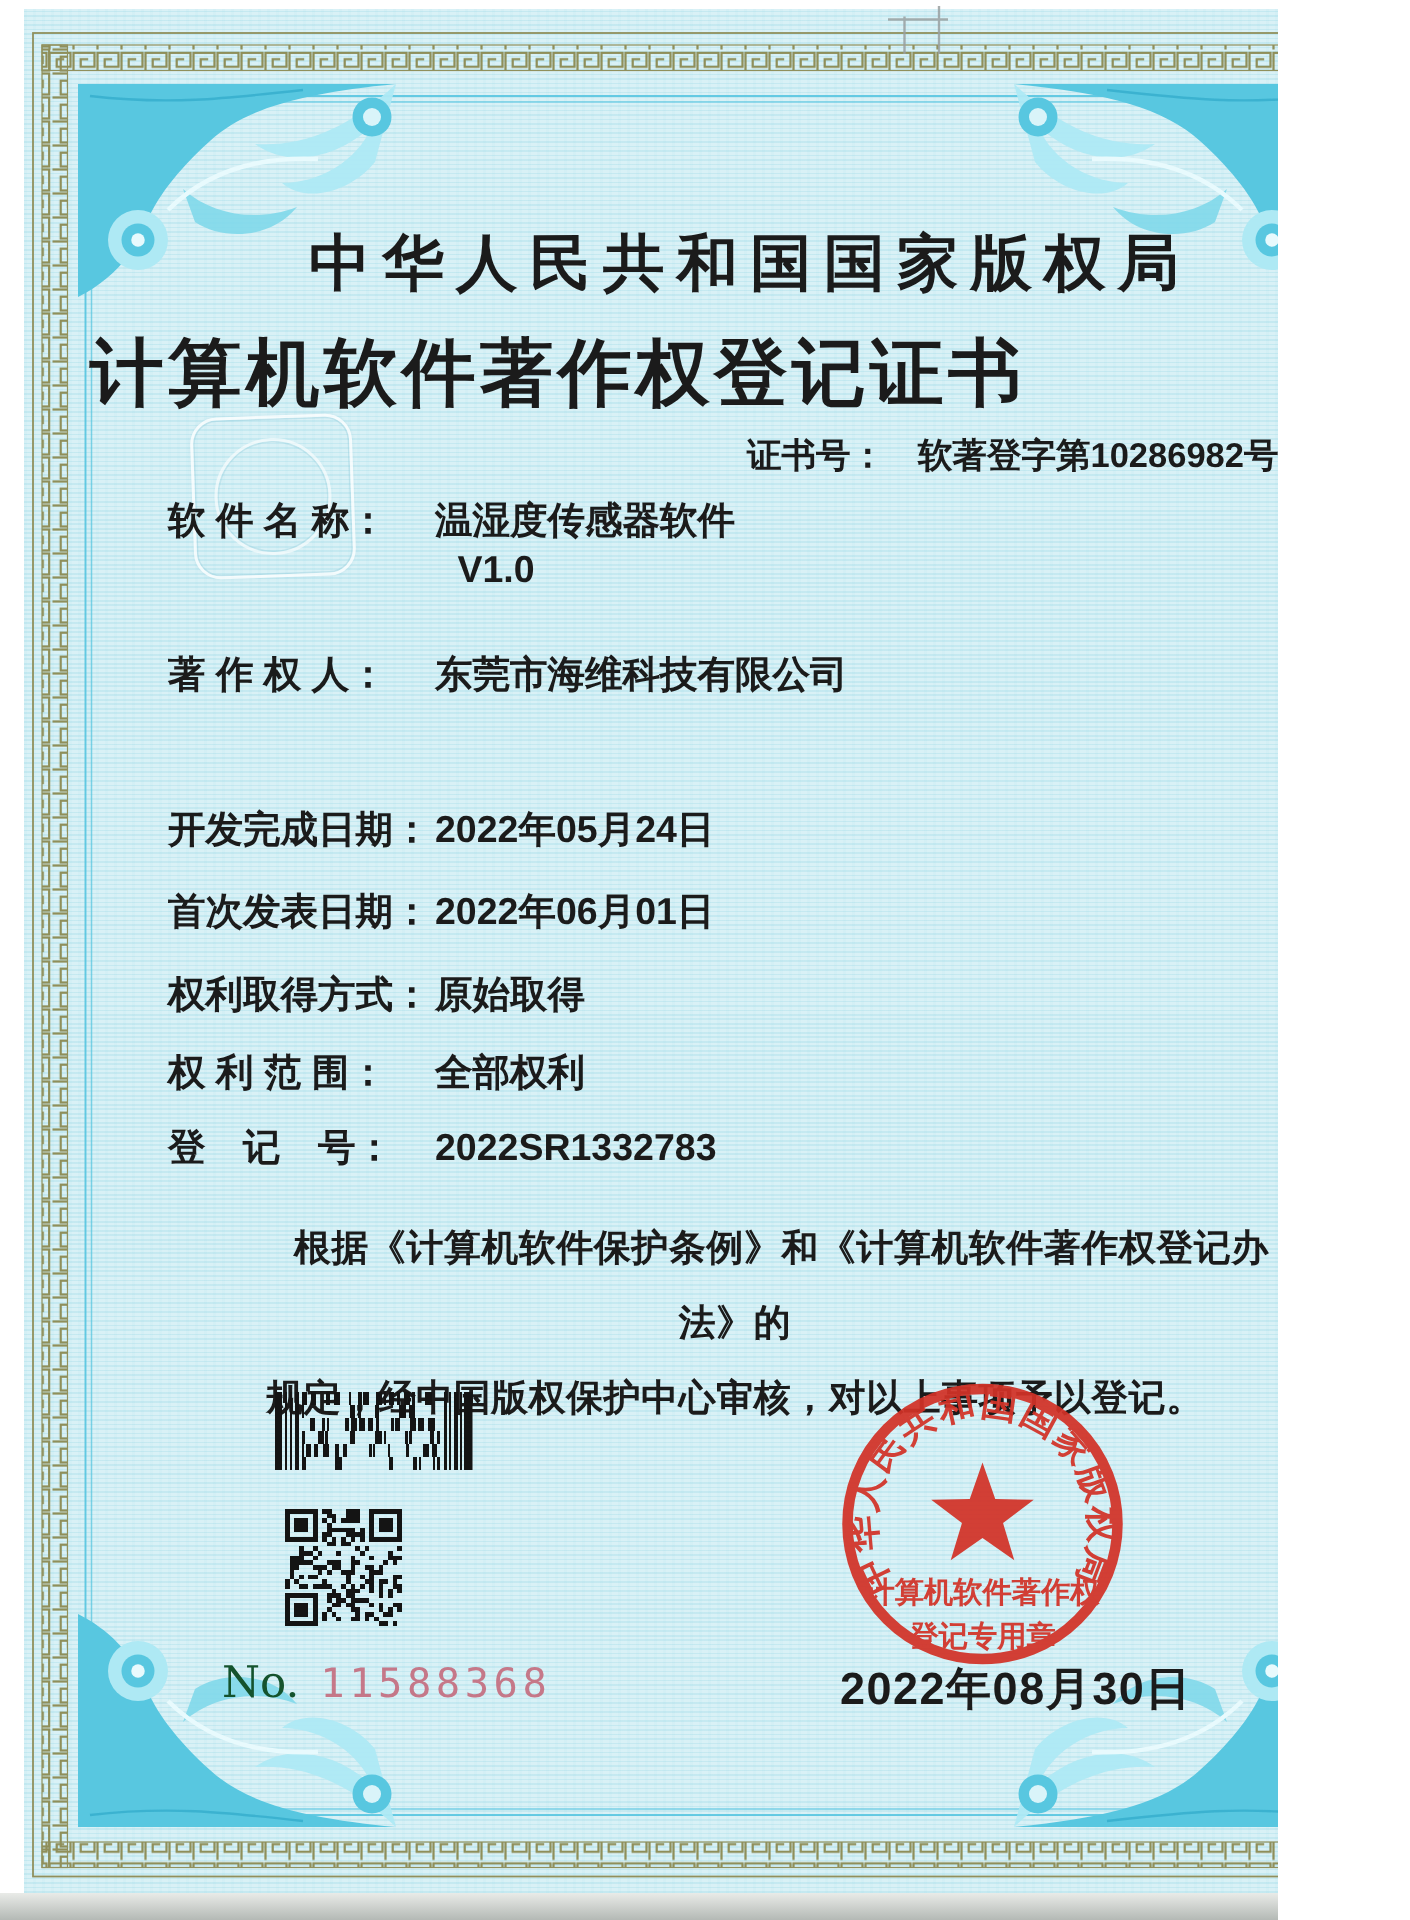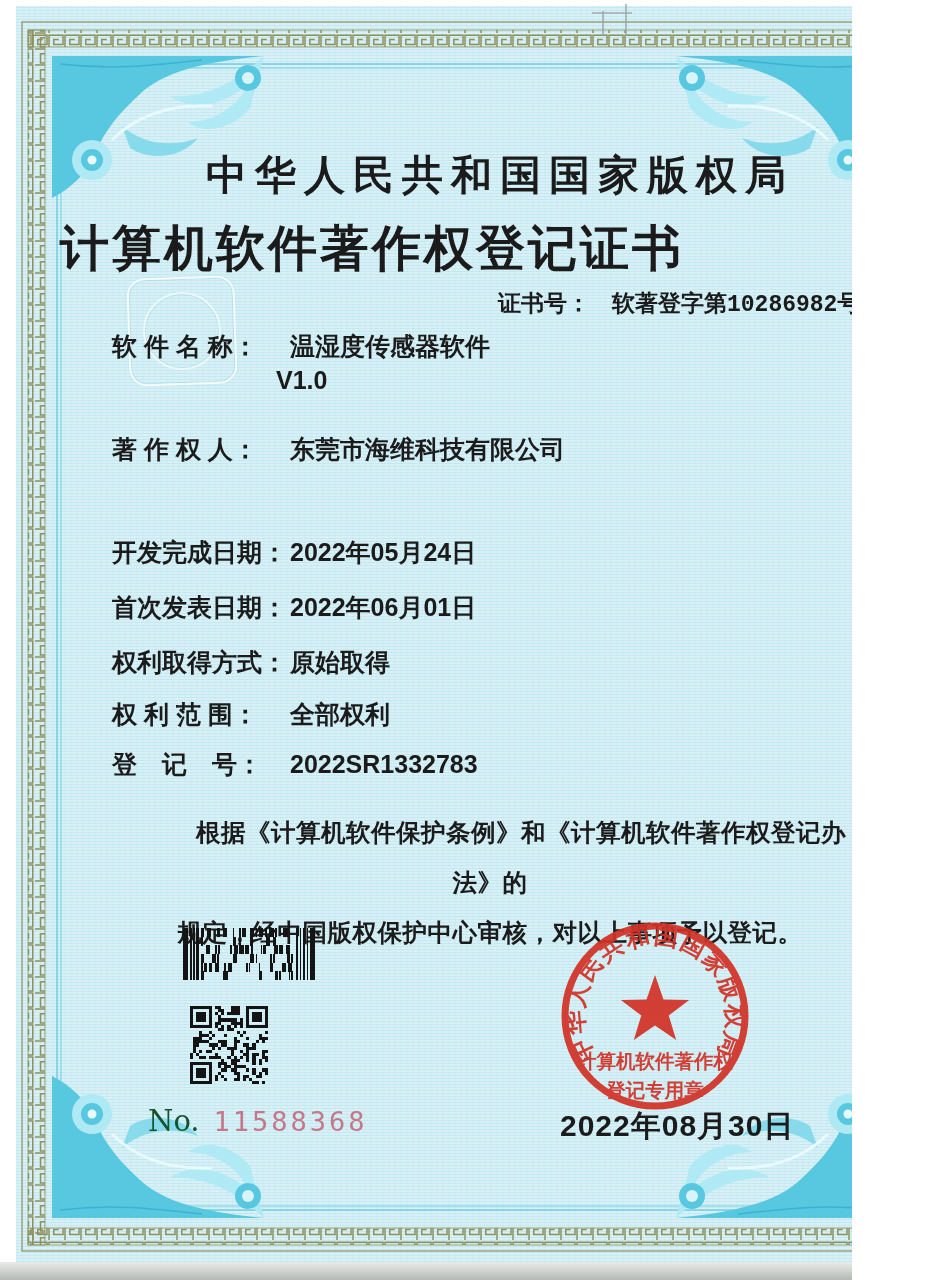--- a/index.html
+++ b/index.html
@@ -17,25 +17,25 @@
          background:linear-gradient(90deg,rgba(255,255,255,0),#d9dcd9);}
   .frame-svg{position:absolute;left:0;top:0;width:940px;height:1280px;pointer-events:none;}
 
   .title1{position:absolute;left:60px;top:148px;width:880px;text-align:center;
           font-family:"Liberation Serif","DejaVu Serif",serif;font-weight:bold;
           font-size:41px;letter-spacing:8px;white-space:nowrap;}
   .title2{position:absolute;left:60px;top:216px;width:880px;text-align:left;
           font-family:"Liberation Serif","DejaVu Serif",serif;font-weight:bold;
           font-size:49px;letter-spacing:3px;white-space:nowrap;}
   .certno{position:absolute;top:288px;left:498px;font-size:23px;font-weight:bold;white-space:nowrap;}
-  .certno .cv{margin-left:22px;font-family:Liberation Mono, monospace;}
+  .certno .cv{margin-left:22px;}
 
   .row{position:absolute;left:112px;font-size:25px;font-weight:bold;white-space:nowrap;}
   .row .lab{display:inline-block;width:178px;}
-  .val2{position:absolute;left:276px;top:366px;font-size:25px;font-weight:bold;}
+  .val2{position:absolute;left:305px;top:366px;font-size:25px;font-weight:bold;}
   .r0{top:330px}.r1{top:433px}.r2{top:536px}.r3{top:591px}.r4{top:646px}.r5{top:698px}.r6{top:748px}
 
   .statement{position:absolute;left:112px;top:808px;width:756px;font-size:24.5px;
              font-weight:bold;line-height:50px;letter-spacing:.5px;text-align:center;}
   .statement .l1{text-indent:62px;}
 
   .emboss{position:absolute;left:128px;top:277px;width:104px;height:104px;
           border:2px solid rgba(255,255,255,.75);border-radius:18px;transform:rotate(-2deg);
           box-shadow:inset 0 0 0 1px rgba(150,205,220,.40), 0 0 2px rgba(160,210,225,.45);}
   .emboss::after{content:"";position:absolute;left:13px;top:13px;right:13px;bottom:13px;

